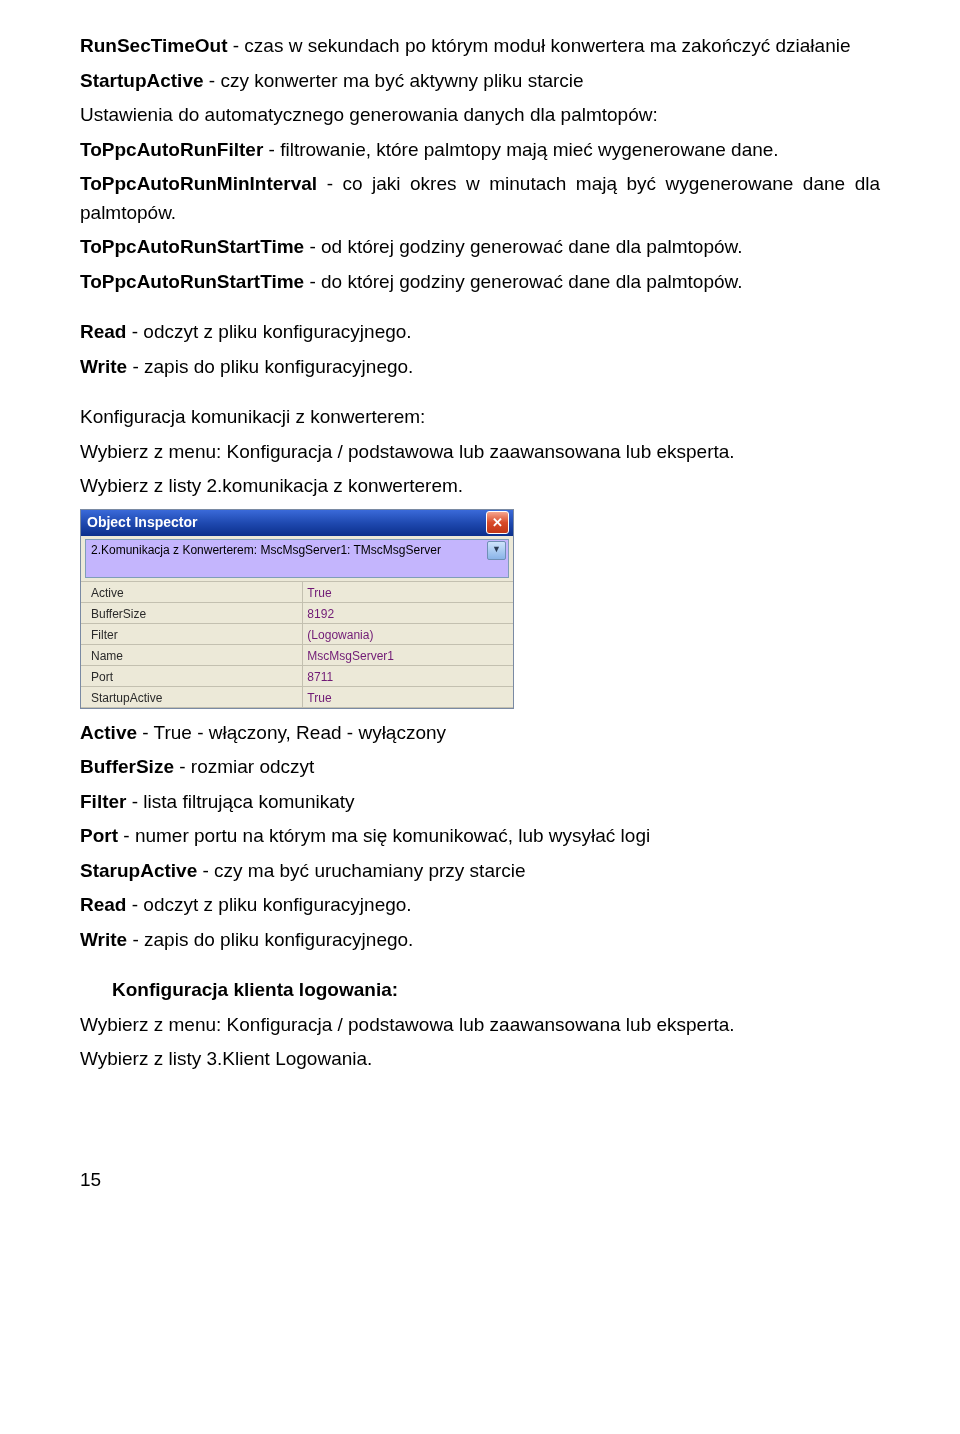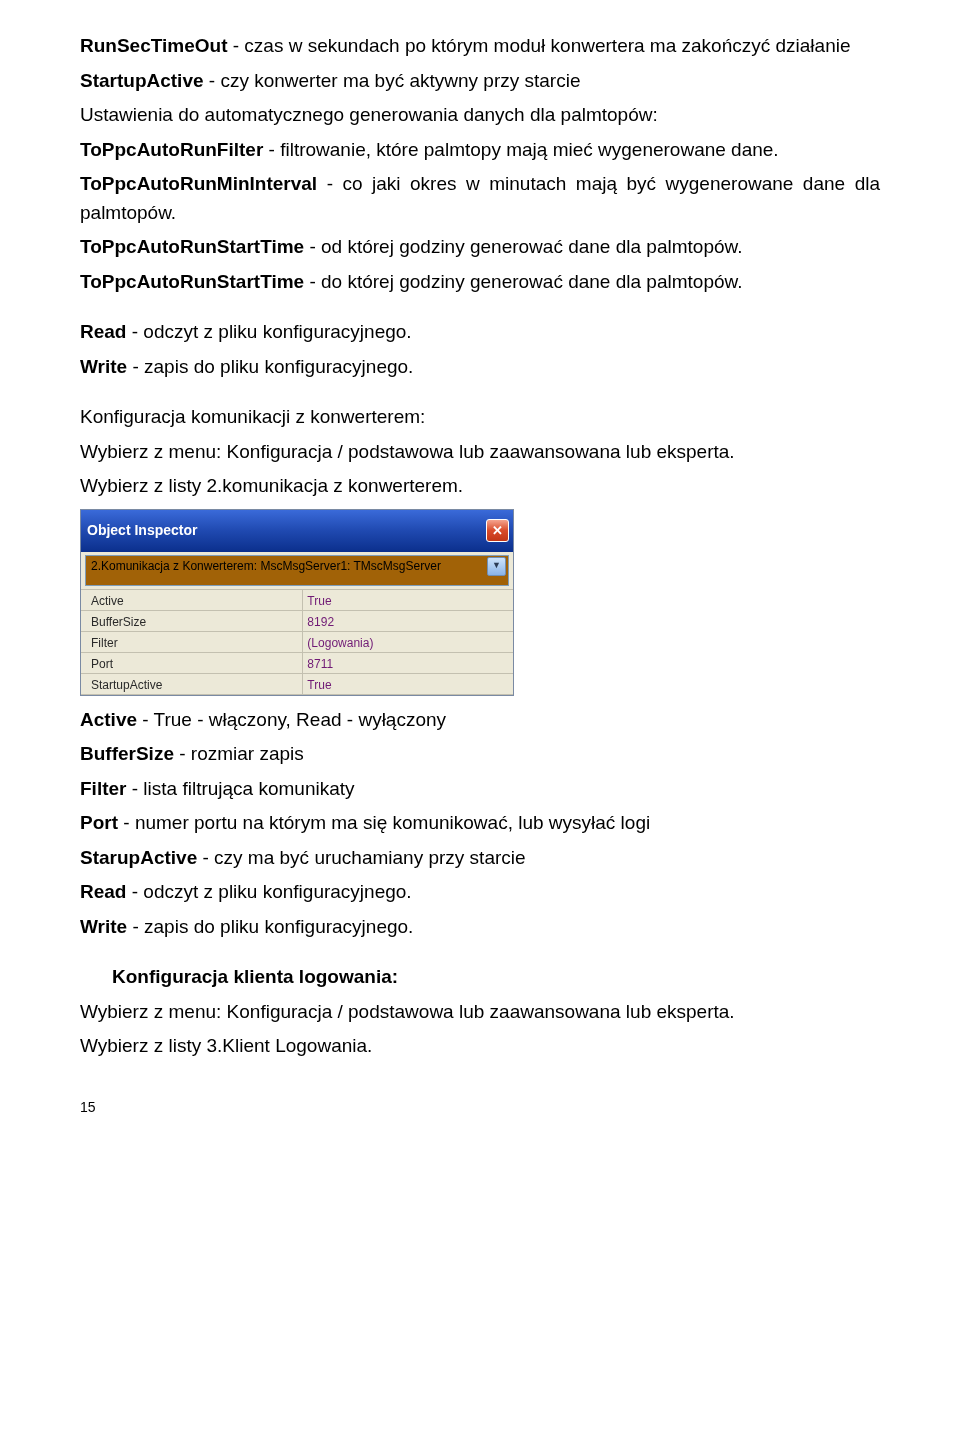--- a/index.html
+++ b/index.html
@@ -22,21 +22,21 @@
     width: 432px;
     margin: 8px 0 10px 0;
     border: 1px solid #7a8aa3;
     font-family: Tahoma, Arial, sans-serif;
     font-size: 13px;
     background: #ece9d8;
   }
   .inspector-title {
     background: linear-gradient(to bottom, #3a6ad9 0%, #1f49b0 50%, #0b2f8c 100%);
     color: #fff;
-    height: 42px;
+    height: 26px;
     display: flex;
     align-items: center;
     padding: 0 4px 0 6px;
     font-weight: bold;
     font-size: 14px;
   }
   .inspector-title .spacer { flex: 1; }
   .close-btn {
     width: 21px; height: 21px;
     background: linear-gradient(to bottom, #f5a58f, #d94b2a 50%, #c23616);
@@ -48,26 +48,26 @@
     display: flex;
     align-items: center;
     justify-content: center;
     line-height: 1;
   }
   .dropdown-bar {
     background: #ece9d8;
     padding: 3px 4px;
   }
   .dropdown {
-    background: #a16207;
+    background: #c4b5fd;
     border: 1px solid #7f9db9;
     height: 21px;
     display: flex;
     align-items: center;
-    padding: 0 2px 8px 5px;
+    padding: 0 2px 16px 5px;
     font-size: 12px;
     color: #000;
   }
   .dropdown .dspacer { flex:1; }
   .dropdown .arrow {
     width: 17px; height: 17px;
     background: linear-gradient(to bottom,#cde3fb,#8ab4e8);
     border: 1px solid #6f8fb5;
     border-radius: 2px;
     display: flex; align-items: center; justify-content: center;
@@ -89,34 +89,34 @@
     padding: 2px 4px 2px 10px;
     border-right: 1px solid #c3c0b0;
     color: #2a2a2a;
   }
   .prop-val {
     flex: 1;
     padding: 2px 4px;
     color: #701a75;
   }
   .page-num {
-    margin-top: 36px;
-    font-size: 14px;
+    margin-top: 92px;
+    font-size: 19px;
   }
   .block { display:inline; }
 </style>
 </head>
 <body>
 
 <p class="para" style="text-align:justify">
   <span class="bolditalic block">RunSecTimeOut</span><span class="block"> - czas w sekundach po którym moduł konwertera ma zakończyć działanie</span>
 </p>
 
 <p class="para">
-  <span class="bolditalic block">StartupActive</span><span class="block"> - czy konwerter ma być aktywny przy starcie</span>
+  <span class="bolditalic block">StartupActive</span><span class="block"> - czy konwerter ma być aktywny pliku starcie</span>
 </p>
 
 <p class="para">Ustawienia do automatycznego generowania danych dla palmtopów:</p>
 
 <p class="para">
   <span class="bolditalic block">ToPpcAutoRunFilter</span><span class="block"> - filtrowanie, które palmtopy mają mieć wygenerowane dane.</span>
 </p>
 
 <p class="para" style="text-align:justify">
   <span class="bolditalic block">ToPpcAutoRunMinInterval</span><span class="block"> - co jaki okres w minutach mają być wygenerowane dane dla palmtopów.</span>
@@ -162,35 +162,39 @@
     </div>
     <div class="prop-row">
       <div class="prop-name">BufferSize</div>
       <div class="prop-val">8192</div>
     </div>
     <div class="prop-row">
       <div class="prop-name">Filter</div>
       <div class="prop-val">(Logowania)</div>
     </div>
     <div class="prop-row">
+      <div class="prop-name">Name</div>
+      <div class="prop-val">MscMsgServer1</div>
+    </div>
+    <div class="prop-row">
       <div class="prop-name">Port</div>
       <div class="prop-val">8711</div>
     </div>
     <div class="prop-row">
       <div class="prop-name">StartupActive</div>
       <div class="prop-val">True</div>
     </div>
   </div>
 </div>
 
 <p class="para">
   <span class="bolditalic block">Active</span><span class="block"> - True - włączony, Read - wyłączony</span>
 </p>
 <p class="para">
-  <span class="bolditalic block">BufferSize</span><span class="block"> - rozmiar zapis</span>
+  <span class="bolditalic block">BufferSize</span><span class="block"> - rozmiar odczyt</span>
 </p>
 <p class="para">
   <span class="bolditalic block">Filter</span><span class="block"> - lista filtrująca komunikaty</span>
 </p>
 <p class="para">
   <span class="bolditalic block">Port</span><span class="block"> - numer portu na którym ma się komunikować, lub wysyłać logi</span>
 </p>
 <p class="para">
   <span class="bolditalic block">StarupActive</span><span class="block"> - czy ma być uruchamiany przy starcie</span>
 </p>

